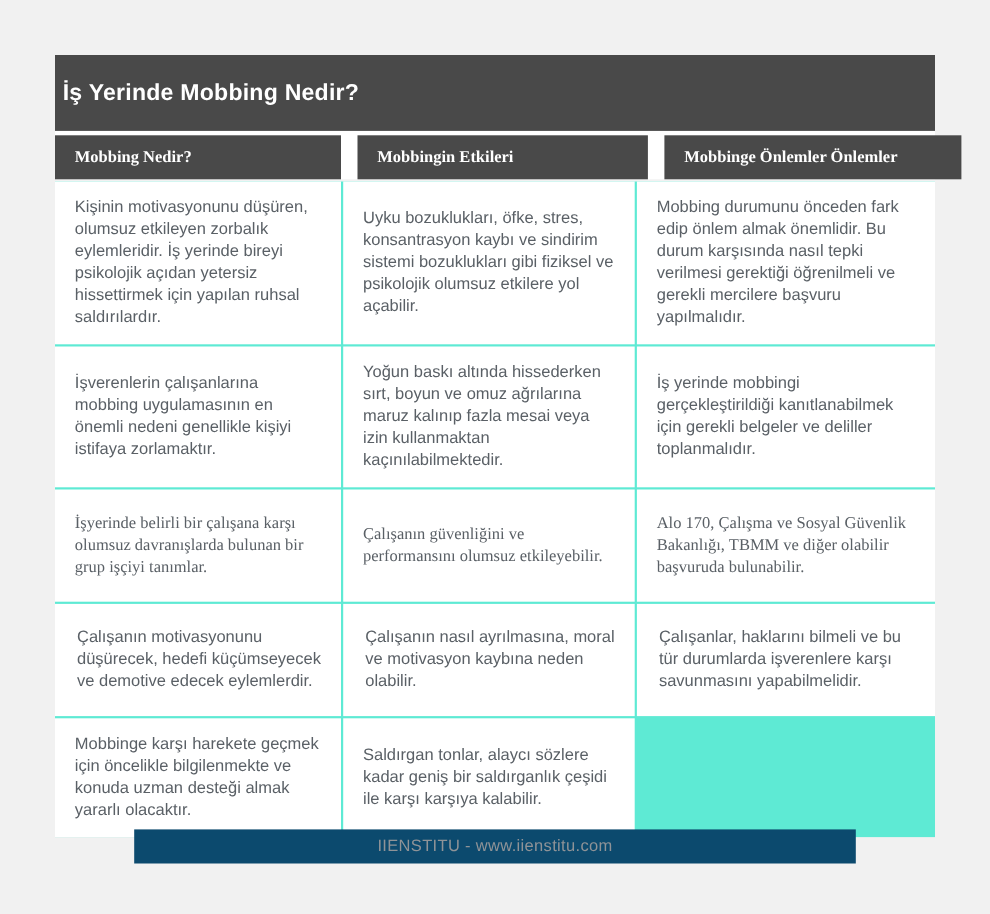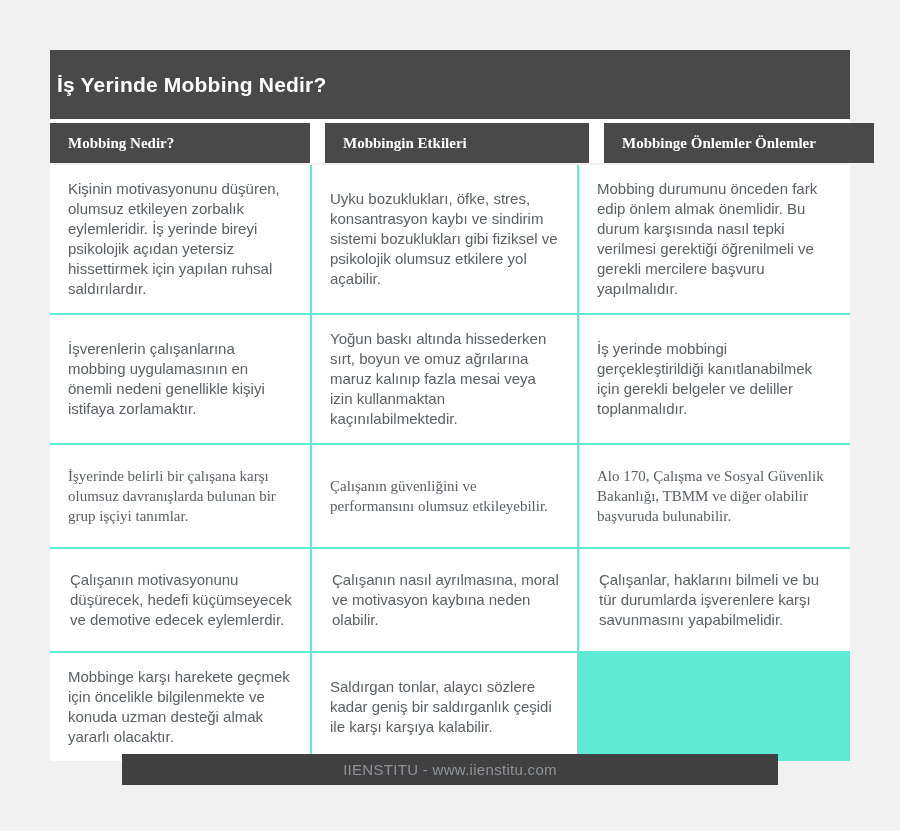--- a/index.html
+++ b/index.html
@@ -82,21 +82,21 @@
     display: flex;
     align-items: center;
     text-align: left;
   }
   .footer-bar {
     position: absolute;
     left: 122px;
     top: 754px;
     width: 656px;
     height: 31px;
-    background: #404040;
+    background: #0c4a6e;
     display: flex;
     align-items: center;
     justify-content: center;
   }
   .footer-text {
     color: #8f9397;
     font-size: 15px;
     letter-spacing: 0.3px;
   }
 </style>

